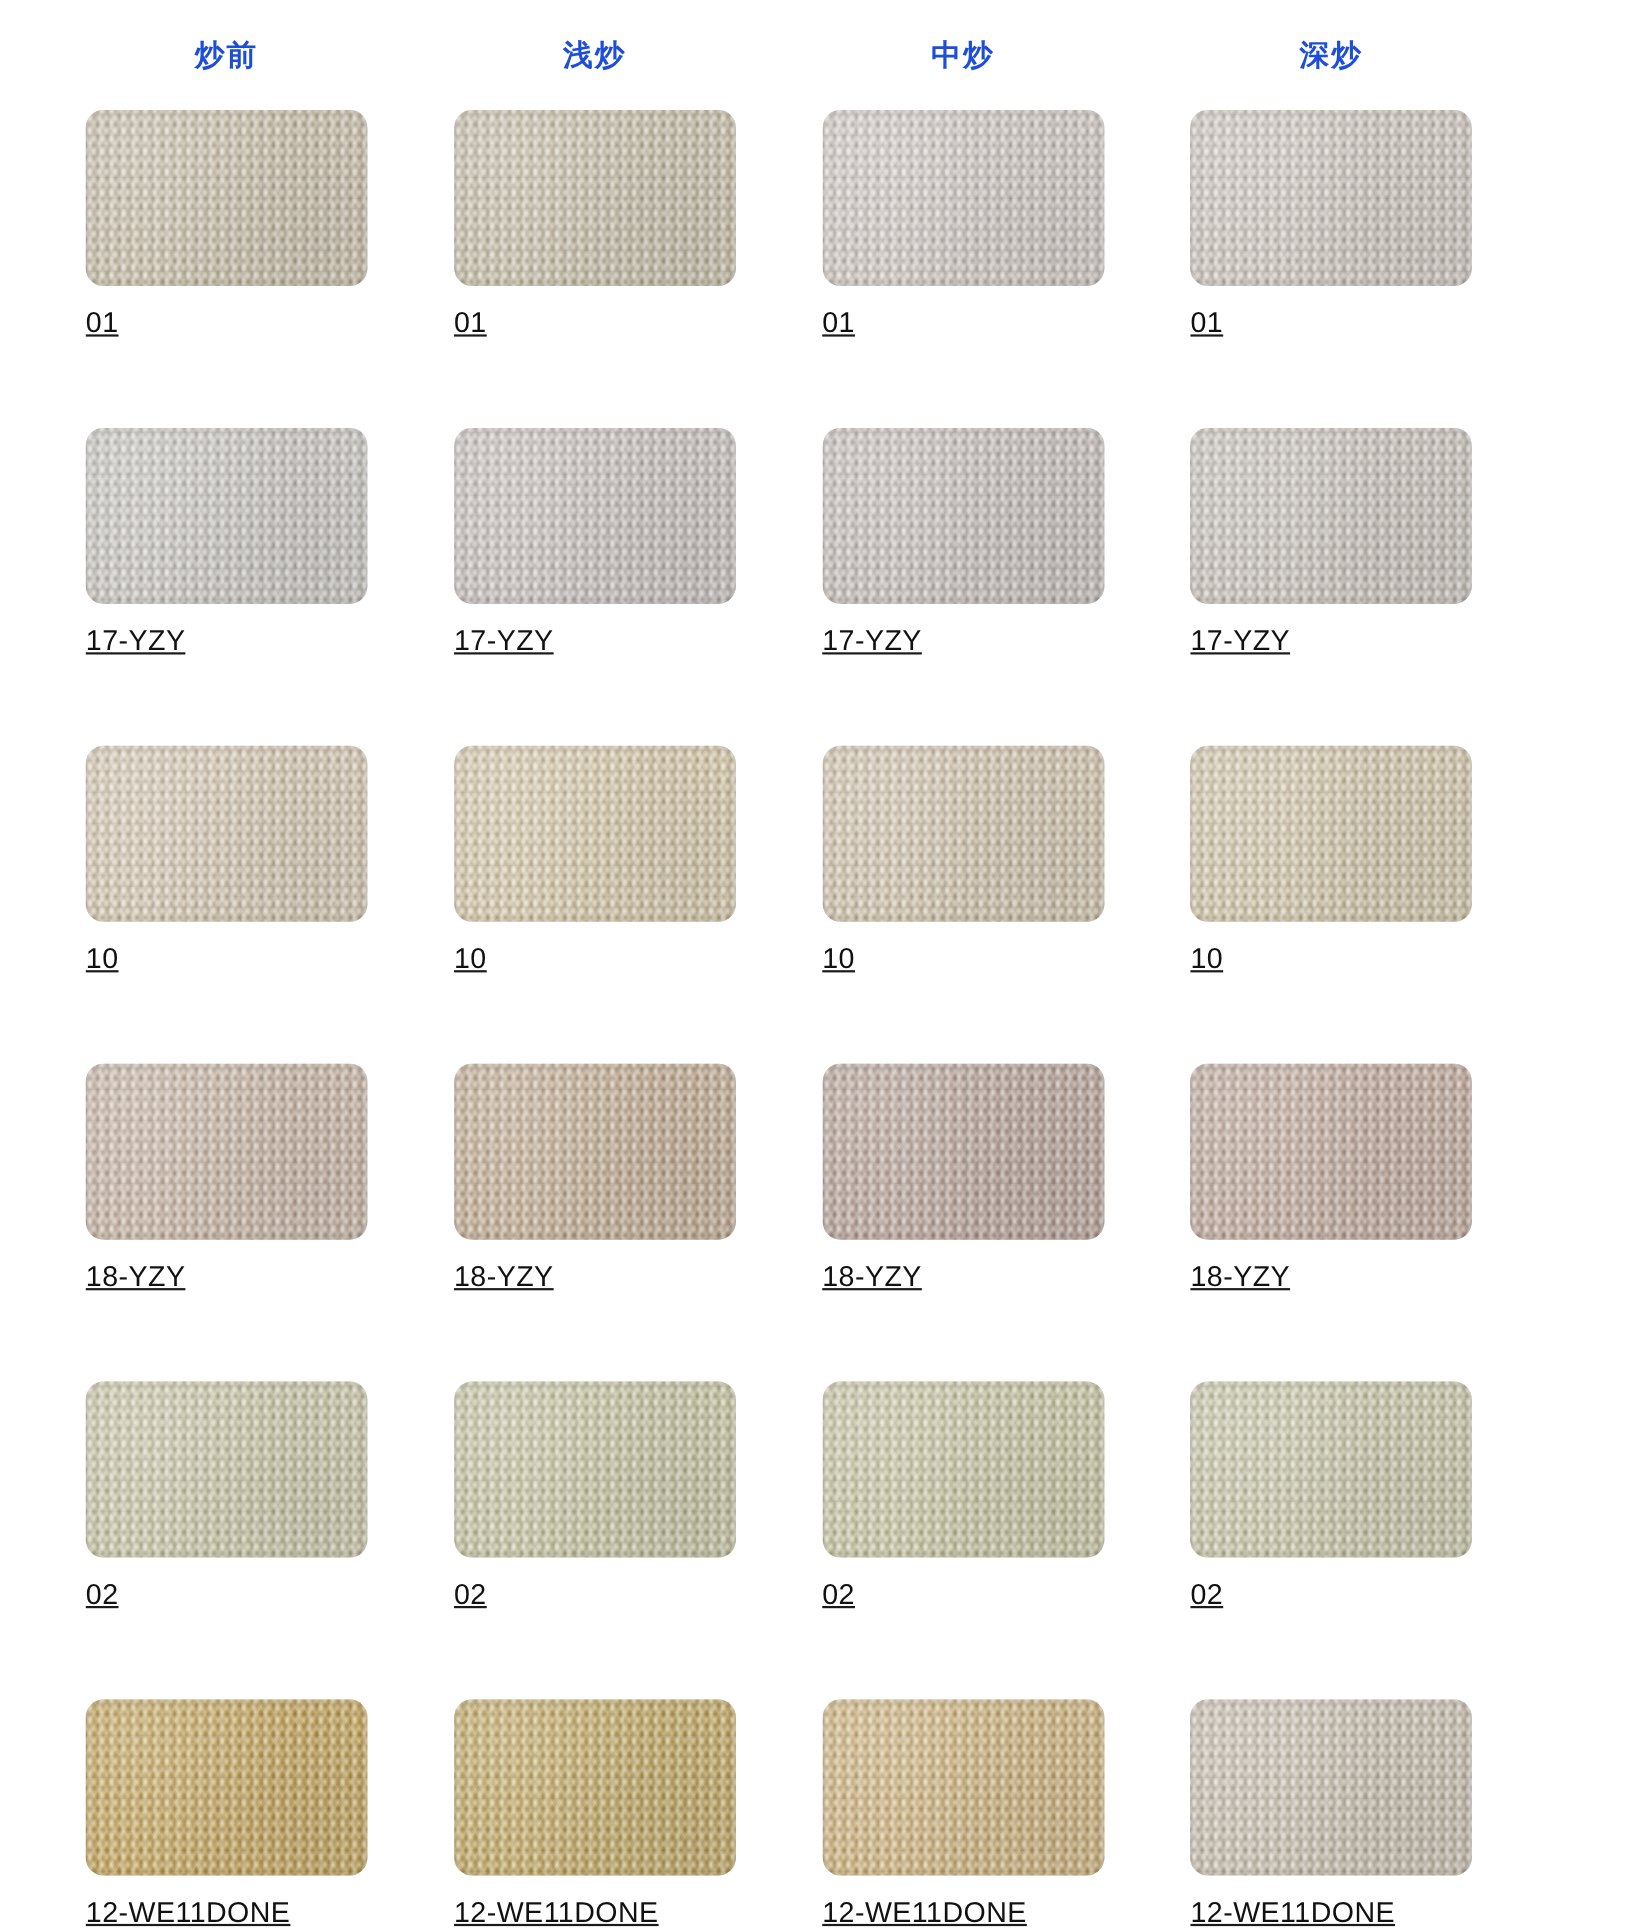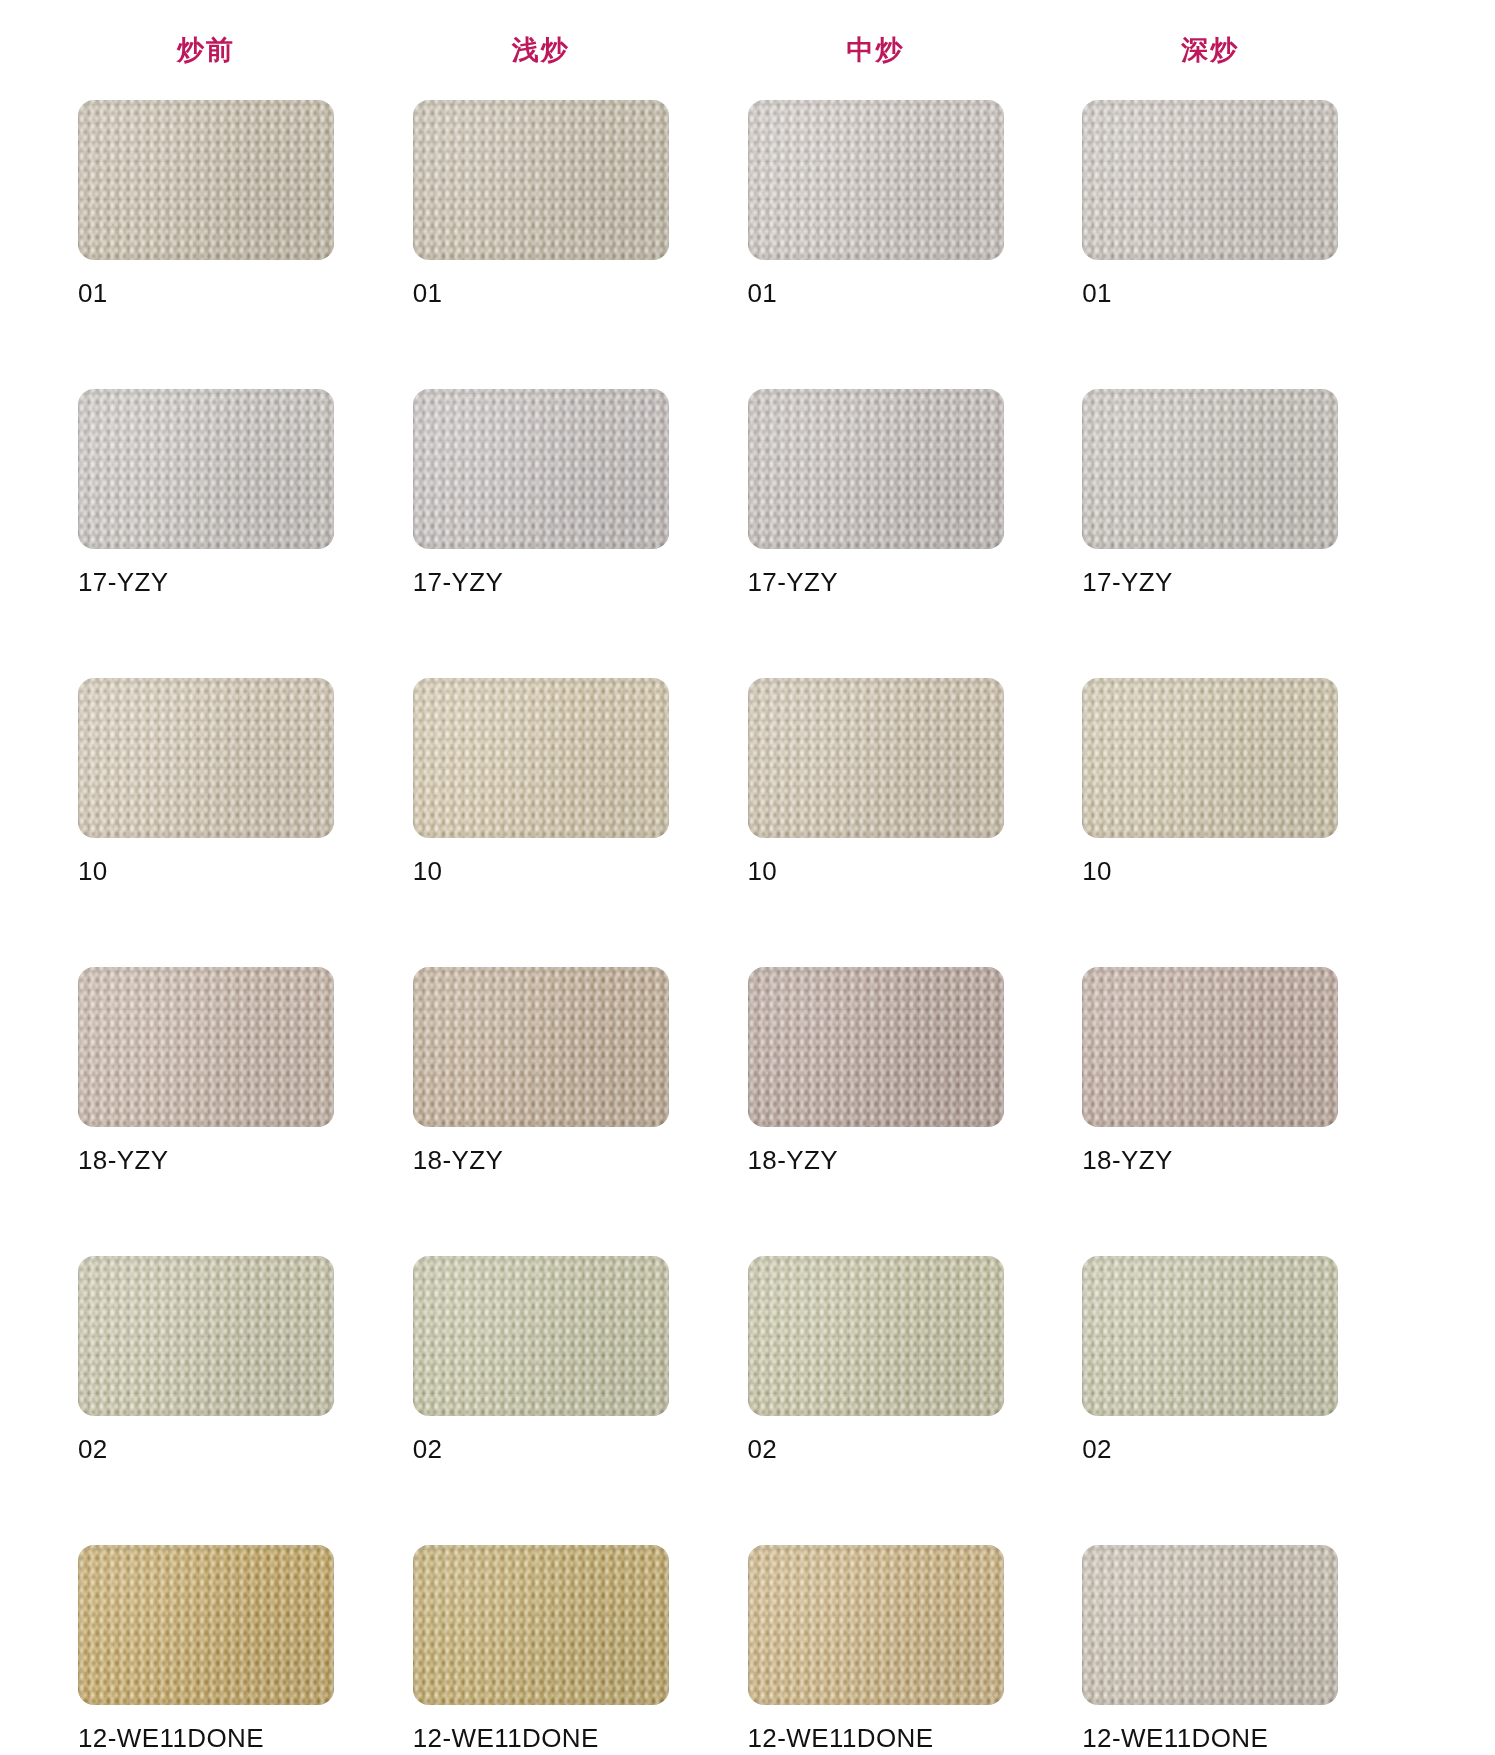--- a/index.html
+++ b/index.html
@@ -28,35 +28,36 @@
   .header-row {
     display: grid;
     grid-template-columns: repeat(4, 1fr);
     padding: 0 78px 0 78px;
     height: 100px;
     align-items: center;
   }
   .col-header {
     font-size: 27px;
     font-weight: 700;
-    color: #be185d;
+    color: #1d4ed8;
     text-align: center;
     letter-spacing: 2px;
     width: 256px;
   }
 
   
   .grid {
     display: grid;
     grid-template-columns: repeat(4, 1fr);
     padding: 0 78px;
     row-gap: 0;
   }
   .cell {
     width: 256px;
+    text-decoration: underline;
   }
 
   .swatch-wrap {
     margin-bottom: 22px;
   }
 
   .swatch {
     width: 256px;
     height: 160px;
     border-radius: 16px;

